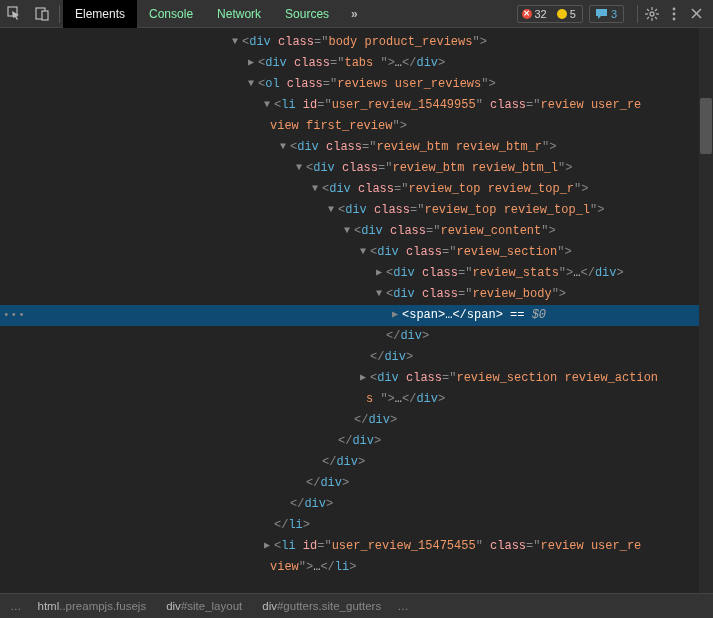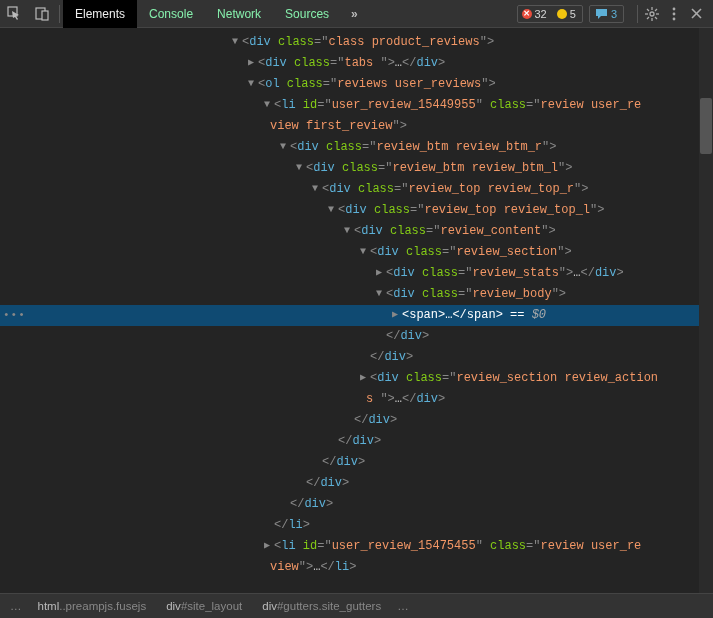--- a/index.html
+++ b/index.html
@@ -86,21 +86,21 @@
   .arrow {
     display:inline-block; width:10px; text-align:center;
     color:#888; margin-right:2px;
     font-size:10px;
     position:relative; top:-1px;
   }
   .arrow.open::before { content:"▼"; }
   .arrow.closed::before { content:"▶"; }
   .punct { color:#888; }
   .tag { color:#5db0d7; }
-  .attr { color:#84cc16; }
+  .attr { color:#fca5a5; }
   .val { color:#f29766; }
   .ellip { color:#ccc; }
   .dollar { color:#aaa; font-style:italic; }
   .gutter-dots {
     position:absolute; left:3px; color:#888;
     font-size:11px; letter-spacing:1px;
   }
   .crumbs {
     position:absolute; bottom:0; left:0; right:0;
     height:25px; background:#333333;
@@ -186,21 +186,21 @@
       <svg width="11" height="11" viewBox="0 0 11 11">
           <line x1="1" y1="1" x2="10" y2="10" stroke="#aaa" stroke-width="1.6"></line>
           <line x1="10" y1="1" x2="1" y2="10" stroke="#aaa" stroke-width="1.6"></line>
         </svg>
     </div>
   </div>
 </div>
 
 <div class="tree-wrap">
   <div class="tree" id="tree">
-      <div class="line" style="padding-left:230px"><span class="arrow open"></span><span class="punct">&lt;</span><span class="tag">div</span> <span class="attr">class</span><span class="punct">="</span><span class="val">class product_reviews</span><span class="punct">"</span><span class="punct">&gt;</span></div>
+      <div class="line" style="padding-left:230px"><span class="arrow open"></span><span class="punct">&lt;</span><span class="tag">div</span> <span class="attr">class</span><span class="punct">="</span><span class="val">body product_reviews</span><span class="punct">"</span><span class="punct">&gt;</span></div>
       <div class="line" style="padding-left:246px"><span class="arrow closed"></span><span class="punct">&lt;</span><span class="tag">div</span> <span class="attr">class</span><span class="punct">="</span><span class="val">tabs </span><span class="punct">"</span><span class="punct">&gt;</span><span class="ellip">…</span><span class="punct">&lt;/</span><span class="tag">div</span><span class="punct">&gt;</span></div>
       <div class="line" style="padding-left:246px"><span class="arrow open"></span><span class="punct">&lt;</span><span class="tag">ol</span> <span class="attr">class</span><span class="punct">="</span><span class="val">reviews user_reviews</span><span class="punct">"</span><span class="punct">&gt;</span></div>
       <div class="line" style="padding-left:262px"><span class="arrow open"></span><span class="punct">&lt;</span><span class="tag">li</span> <span class="attr">id</span><span class="punct">="</span><span class="val">user_review_15449955</span><span class="punct">"</span> <span class="attr">class</span><span class="punct">="</span><span class="val">review user_re</span></div>
       <div class="line" style="padding-left:270px"><span class="val">view first_review</span><span class="punct">"</span><span class="punct">&gt;</span></div>
       <div class="line" style="padding-left:278px"><span class="arrow open"></span><span class="punct">&lt;</span><span class="tag">div</span> <span class="attr">class</span><span class="punct">="</span><span class="val">review_btm review_btm_r</span><span class="punct">"</span><span class="punct">&gt;</span></div>
       <div class="line" style="padding-left:294px"><span class="arrow open"></span><span class="punct">&lt;</span><span class="tag">div</span> <span class="attr">class</span><span class="punct">="</span><span class="val">review_btm review_btm_l</span><span class="punct">"</span><span class="punct">&gt;</span></div>
       <div class="line" style="padding-left:310px"><span class="arrow open"></span><span class="punct">&lt;</span><span class="tag">div</span> <span class="attr">class</span><span class="punct">="</span><span class="val">review_top review_top_r</span><span class="punct">"</span><span class="punct">&gt;</span></div>
       <div class="line" style="padding-left:326px"><span class="arrow open"></span><span class="punct">&lt;</span><span class="tag">div</span> <span class="attr">class</span><span class="punct">="</span><span class="val">review_top review_top_l</span><span class="punct">"</span><span class="punct">&gt;</span></div>
       <div class="line" style="padding-left:342px"><span class="arrow open"></span><span class="punct">&lt;</span><span class="tag">div</span> <span class="attr">class</span><span class="punct">="</span><span class="val">review_content</span><span class="punct">"</span><span class="punct">&gt;</span></div>
       <div class="line" style="padding-left:358px"><span class="arrow open"></span><span class="punct">&lt;</span><span class="tag">div</span> <span class="attr">class</span><span class="punct">="</span><span class="val">review_section</span><span class="punct">"</span><span class="punct">&gt;</span></div>

